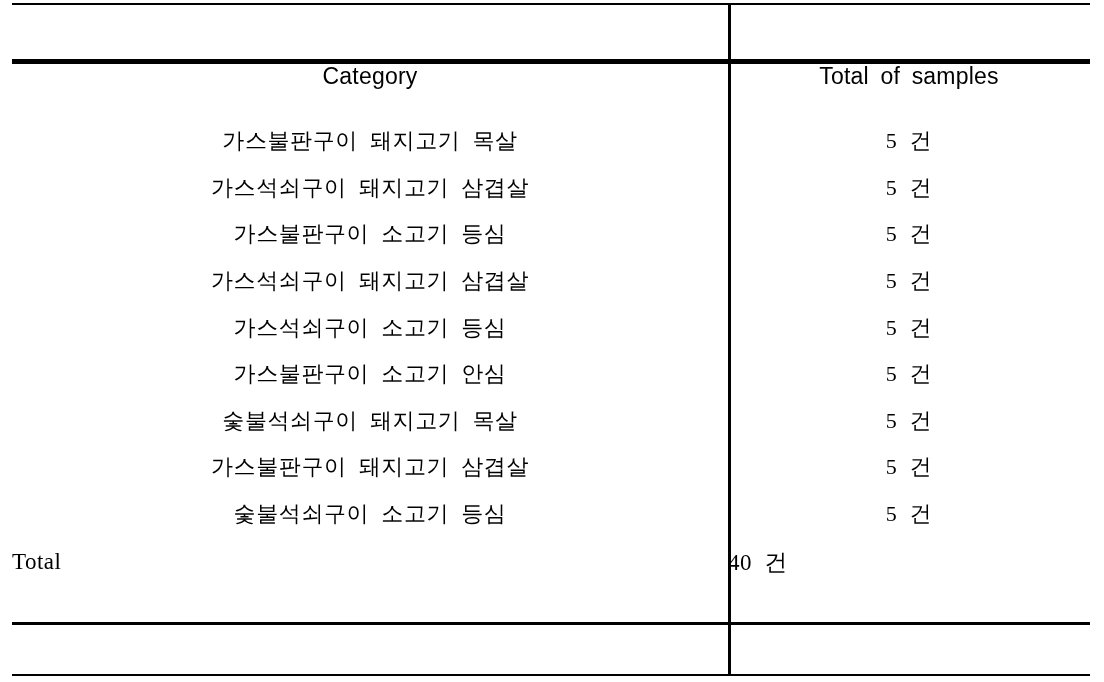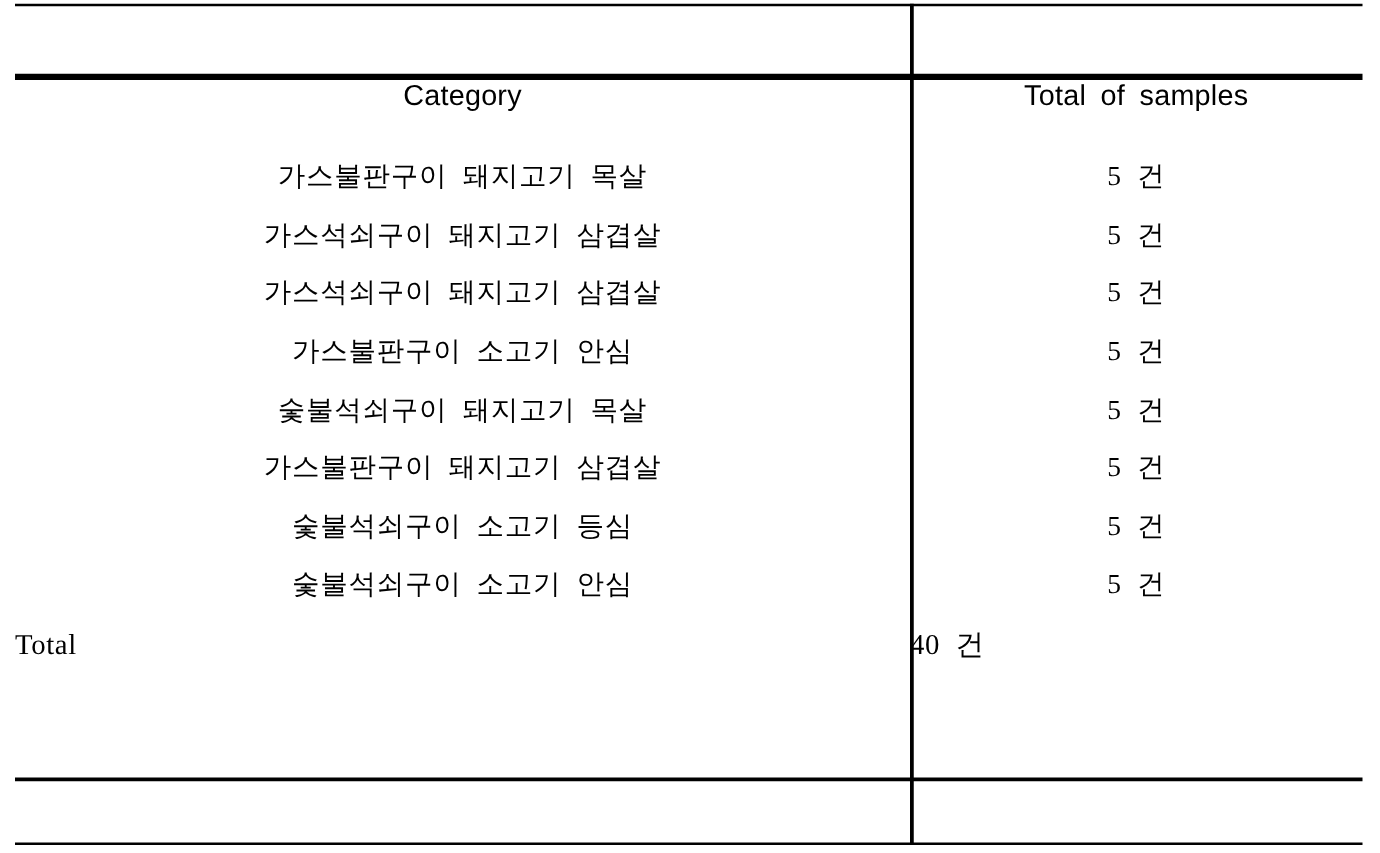--- a/index.html
+++ b/index.html
@@ -150,41 +150,45 @@
       <tbody class="body-rows">
         <tr>
           <td class="cell-category">가스불판구이 돼지고기 목살</td>
           <td class="cell-count">5 건</td>
         </tr>
         <tr>
           <td class="cell-category">가스석쇠구이 돼지고기 삼겹살</td>
           <td class="cell-count">5 건</td>
         </tr>
         <tr>
+          <td class="cell-category">가스불판구이 소고기 등심</td>
+          <td class="cell-count">5 건</td>
+        </tr>
+        <tr>
           <td class="cell-category">가스석쇠구이 돼지고기 삼겹살</td>
           <td class="cell-count">5 건</td>
         </tr>
         <tr>
+          <td class="cell-category">가스석쇠구이 소고기 등심</td>
+          <td class="cell-count">5 건</td>
+        </tr>
+        <tr>
           <td class="cell-category">가스불판구이 소고기 안심</td>
           <td class="cell-count">5 건</td>
         </tr>
         <tr>
           <td class="cell-category">숯불석쇠구이 돼지고기 목살</td>
           <td class="cell-count">5 건</td>
         </tr>
         <tr>
           <td class="cell-category">가스불판구이 돼지고기 삼겹살</td>
           <td class="cell-count">5 건</td>
         </tr>
         <tr>
           <td class="cell-category">숯불석쇠구이 소고기 등심</td>
-          <td class="cell-count">5 건</td>
-        </tr>
-        <tr>
-          <td class="cell-category">숯불석쇠구이 소고기 안심</td>
           <td class="cell-count">5 건</td>
         </tr>
       </tbody>
 
       <tfoot>
         <tr>
           <td class="cell-category">Total</td>
           <td class="cell-count">40 건</td>
         </tr>
       </tfoot>

